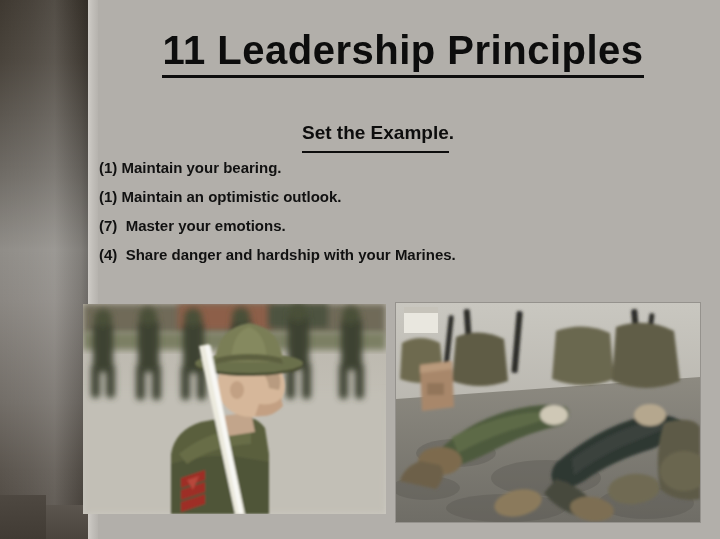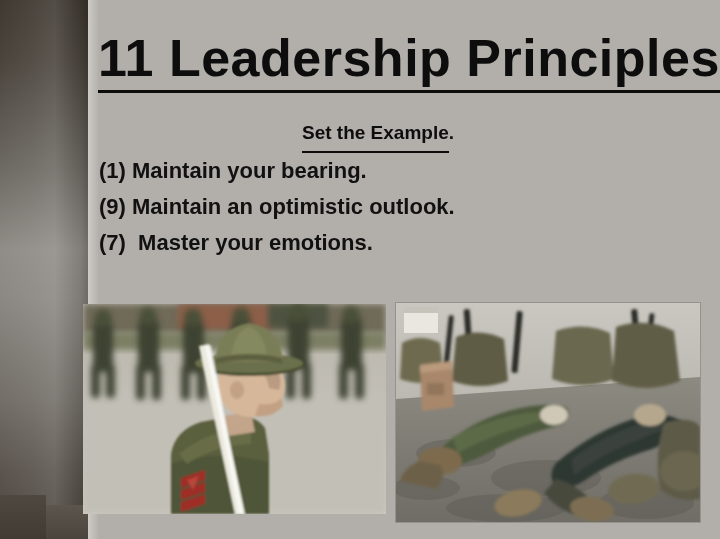--- a/index.html
+++ b/index.html
@@ -83,21 +83,21 @@
   }
 
   
   .title {
     position: absolute;
     left: 98px;
     top: 28px;
     width: 610px;
     text-align: center;
     font-family: "Liberation Sans", sans-serif;
-    font-size: 52px;
+    font-size: 40px;
     font-weight: bold;
     color: #0d0d0d;
     letter-spacing: 0.5px;
     white-space: nowrap;
   }
   .title span.u {
     border-bottom: 3px solid #0d0d0d;
     padding-bottom: 3px;
   }
 
@@ -117,21 +117,21 @@
     padding-bottom: 8px;
   }
 
   .bullets {
     position: absolute;
     left: 99px;
     top: 160px;
     width: 600px;
   }
   .bullet {
-    font-size: 22px;
+    font-size: 15px;
     font-weight: bold;
     color: #111111;
     line-height: 1.0;
     margin-bottom: 14px;
     white-space: pre;
   }
 
   
   .photo {
     position: absolute;
@@ -163,22 +163,23 @@
   <div class="band-seam"></div>
   <div class="band-foot"></div>
   <div class="band-foot-2"></div>
 
   <div class="title"><span class="u">11 Leadership Principles</span></div>
 
   <div class="subtitle"><span class="u">Set the Example</span><span>.</span></div>
 
   <div class="bullets">
     <div class="bullet">(1) Maintain your bearing.</div>
-    <div class="bullet">(9) Maintain an optimistic outlook.</div>
+    <div class="bullet">(1) Maintain an optimistic outlook.</div>
     <div class="bullet">(7)  Master your emotions.</div>
+    <div class="bullet">(4)  Share danger and hardship with your Marines.</div>
   </div>
 
   <div class="photo" id="photo-left">
     <svg width="303" height="210" viewBox="0 0 303 210" xmlns="http://www.w3.org/2000/svg">
       <defs>
         <filter id="blurA" x="-20%" y="-20%" width="140%" height="140%">
           <feGaussianBlur stdDeviation="3.2"></feGaussianBlur>
         </filter>
         <filter id="blurB" x="-20%" y="-20%" width="140%" height="140%">
           <feGaussianBlur stdDeviation="1.1"></feGaussianBlur>

